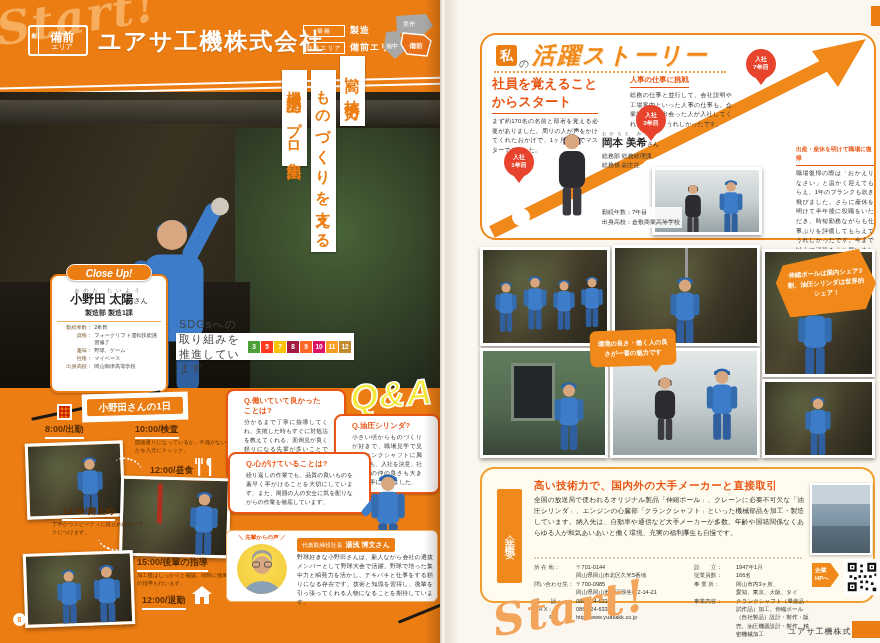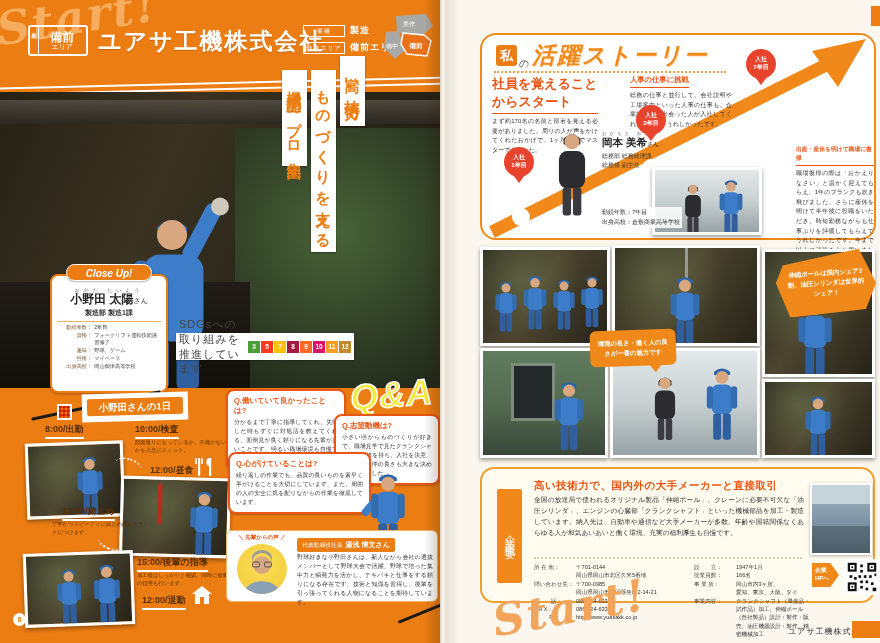--- a/index.html
+++ b/index.html
@@ -86,21 +86,21 @@
     repeating-linear-gradient(90deg,#EC7D13 0 2px,#fff 2px 4px),
     repeating-linear-gradient(#EC7D13 0 2px,#fff 2px 4px);background-blend-mode:multiply;background-color:#EC7D13;}
   .dot-arc{border-top:2px dotted #fff;border-radius:50%;}
   #arc1{left:114px;top:458px;width:28px;height:18px;transform:rotate(18deg);}
   #arc2{left:98px;top:534px;width:26px;height:16px;transform:rotate(-160deg);}
   #page-circle{left:13px;top:613px;width:13px;height:13px;border-radius:50%;background:#fff;
     color:#EC7D13;font-size:7px;font-weight:bold;display:flex;align-items:center;justify-content:center;}
   
   #qa-title{left:350px;top:374px;font-size:36px;font-weight:bold;font-style:italic;color:#F4EA3D;
     -webkit-text-stroke:1.5px #fff;transform:rotate(-5deg);letter-spacing:1px;}
-  .qb{background:#fff;border:2px solid #E95513;border-radius:8px;padding:5px 6px;box-shadow:0 1px 2px rgba(0,0,0,.25);}
+  .qb{background:#fff;border:2px solid #E95513;border-radius:8px;padding:5px 16px;box-shadow:0 1px 2px rgba(0,0,0,.25);}
   .qb .q{color:#E95513;font-weight:bold;font-size:7.5px;margin-bottom:2px;}
   .qb .a{color:#333;font-size:5.8px;line-height:1.55;text-align:justify;}
   #qb1{left:226px;top:389px;width:120px;}
   #qb2{left:334px;top:414px;width:106px;}
   #qb3{left:228px;top:452px;width:143px;}
   
   #voice{left:226px;top:530px;width:212px;height:72px;background:#fff;border:1px solid #f3b36a;
     border-radius:6px;}
   #voice-ribbon{left:2px;top:3px;width:66px;text-align:center;font-size:5.5px;font-weight:bold;color:#E95513;}
   #voice-circle{left:10px;top:13px;width:50px;height:50px;border-radius:50%;overflow:hidden;
@@ -380,21 +380,21 @@
     </svg>
 
     <div id="page-circle" class="abs">8</div>
 
     <div id="qa-title" class="abs">Q&amp;A</div>
     <div id="qb1" class="abs qb">
       <div class="q">Q.働いていて良かったことは?</div>
       <div class="a">分かるまで丁寧に指導してくれ、失敗した時もすぐに対処法を教えてくれる、面倒見が良く頼りになる先輩が多いことです。明るい職場環境も自慢です。</div>
     </div>
     <div id="qb2" class="abs qb">
-      <div class="q">Q.志望動機は?</div>
+      <div class="q">Q.油圧シリンダ?</div>
       <div class="a">小さい頃からものづくりが好きで、職場見学で見たクランクシャフトに興味を持ち、入社を決意。社員同士の仲の良さも大きな決め手になりました。</div>
     </div>
     <div id="qb3" class="abs qb">
       <div class="q">Q.心がけていることは?</div>
       <div class="a">繰り返しの作業でも、品質の良いものを素早く手がけることを大切にしています。また、周囲の人の安全に気を配りながらの作業を徹底しています。</div>
     </div>
     <svg id="pointer-worker" class="abs" viewBox="0 0 60 100">
       <rect x="6" y="30" width="9" height="26" rx="4" fill="#3d7cc9" transform="rotate(40 10 43)"></rect>
       <use href="#worker"></use>
     </svg>

